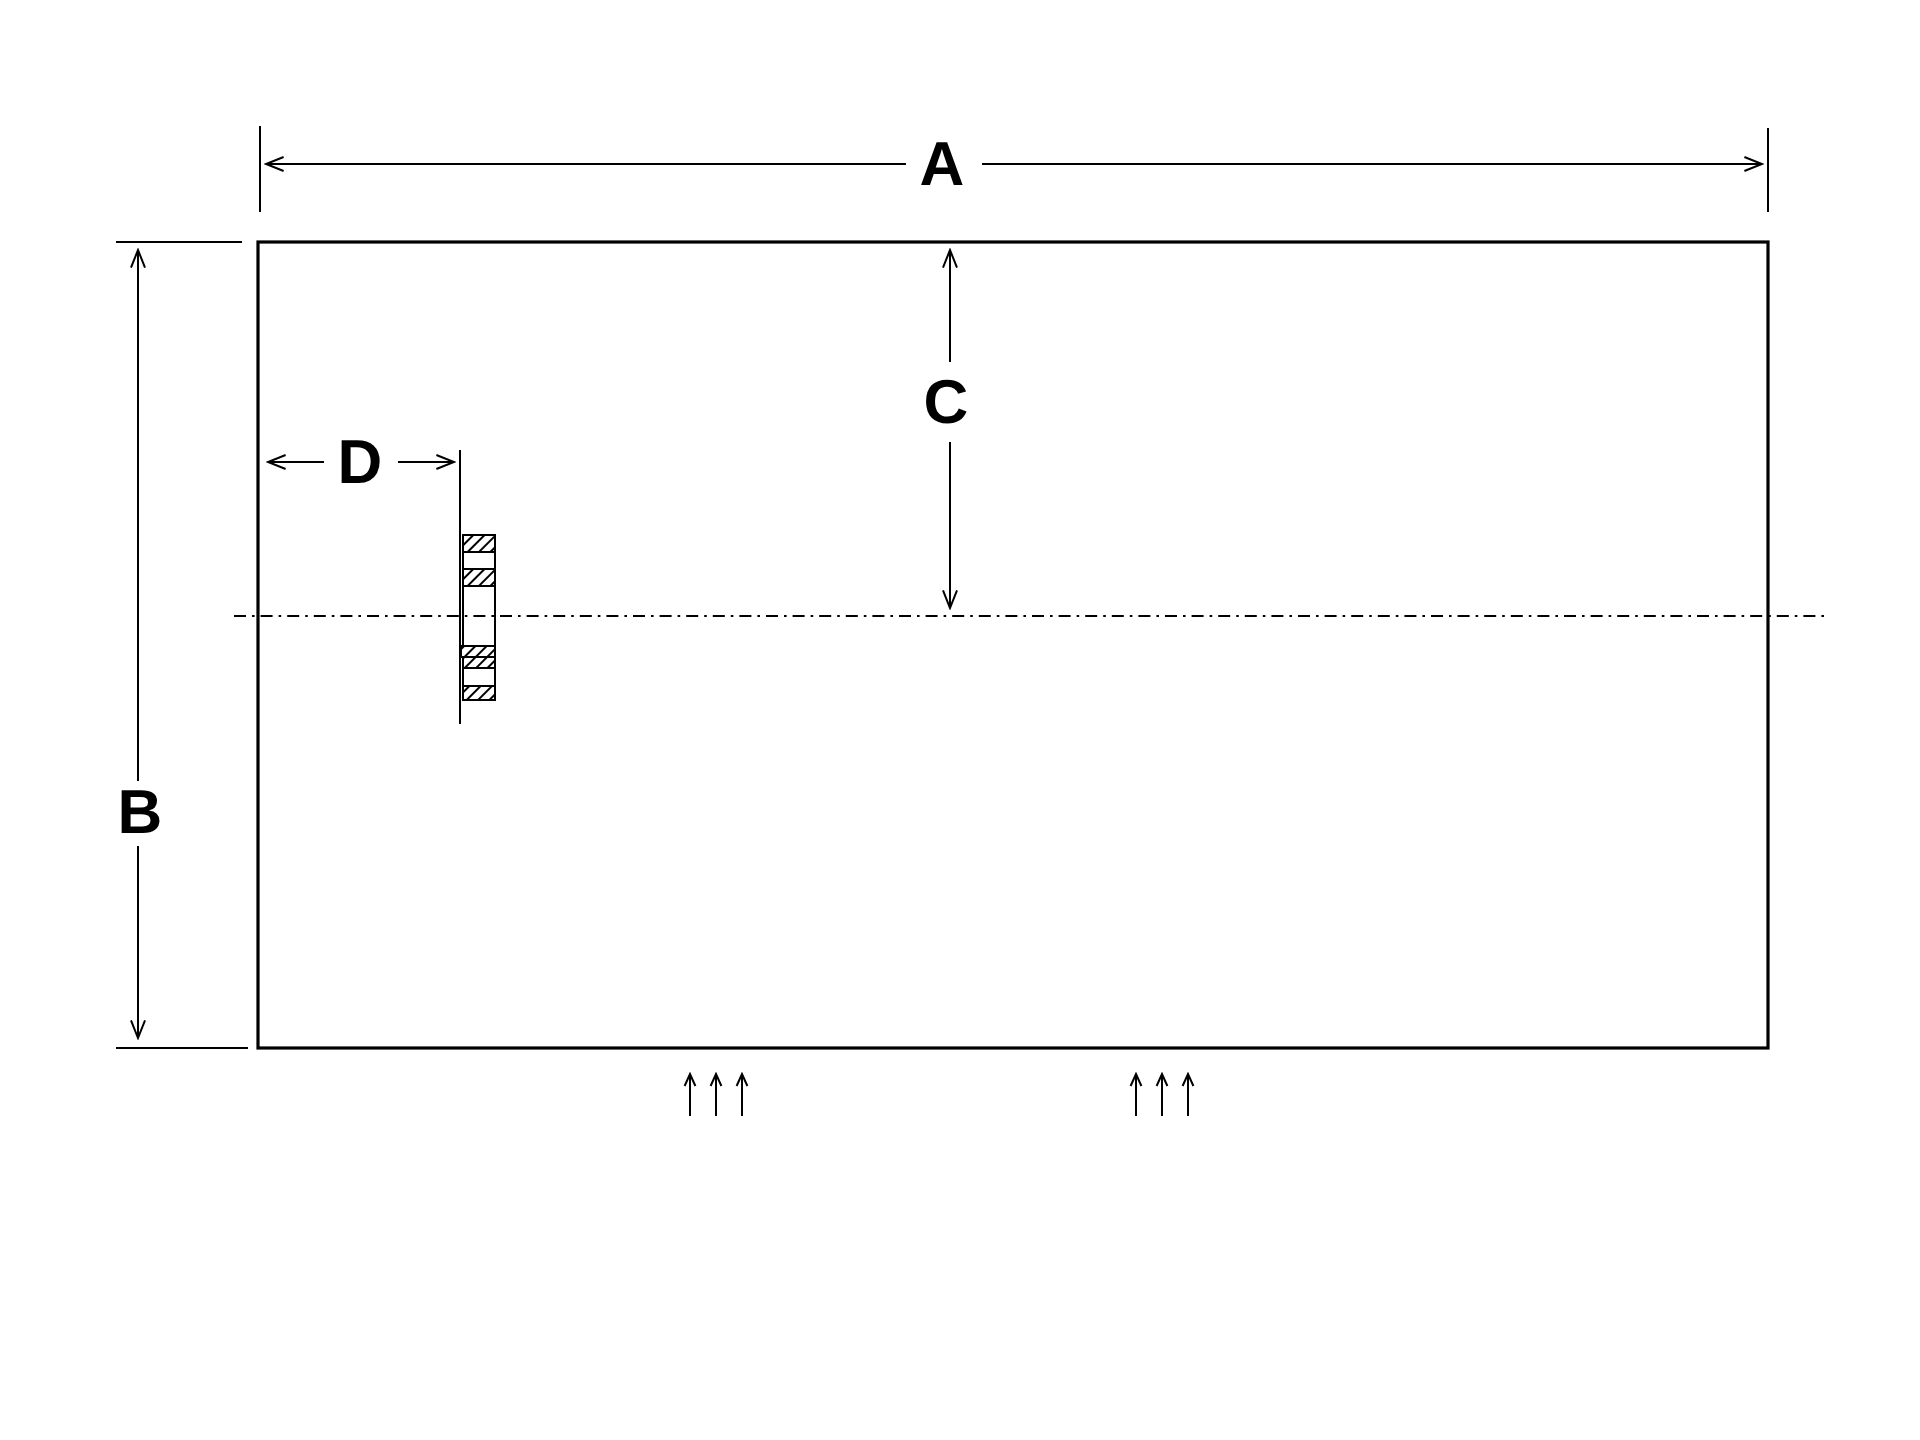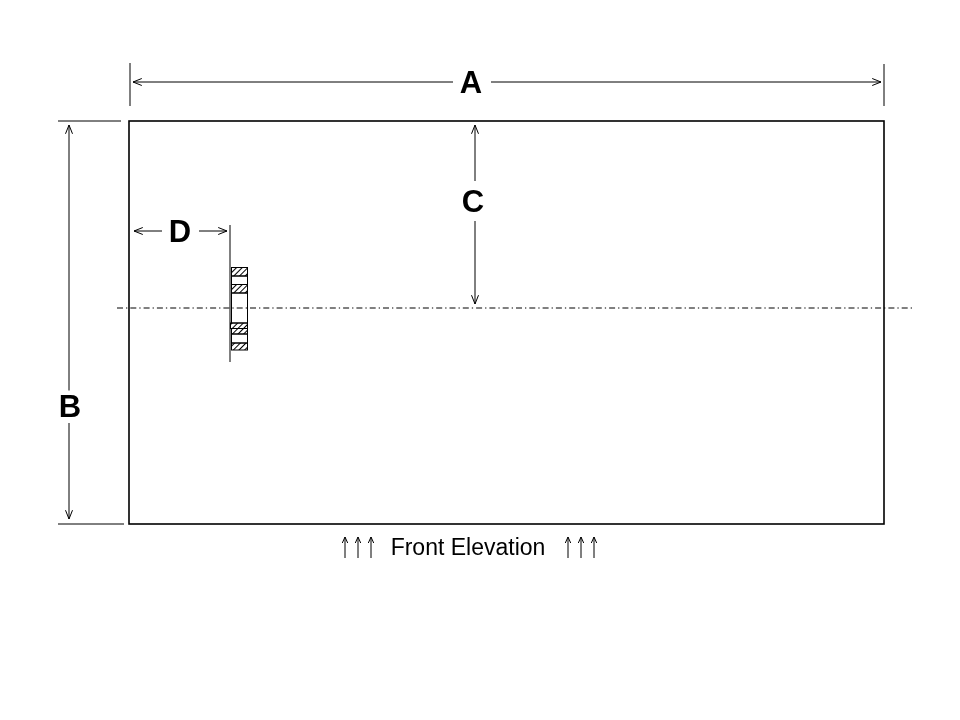--- a/index.html
+++ b/index.html
@@ -110,15 +110,14 @@
       <path d="M581,558 V537" marker-end="url(#arrsm)"></path>
       <path d="M594,558 V537" marker-end="url(#arrsm)"></path>
     </g>
   </svg>
 
   <div class="dim-label" style="left:471px; top:82px;">A</div>
   <div class="dim-label" style="left:70px;  top:406px;">B</div>
   <div class="dim-label" style="left:473px; top:201px;">C</div>
   <div class="dim-label" style="left:180px; top:231px;">D</div>
 
-  <div class="caption" style="left:468px; top:547px;">Front Elevation</div>
 
 </div>
 
 </body></html>

